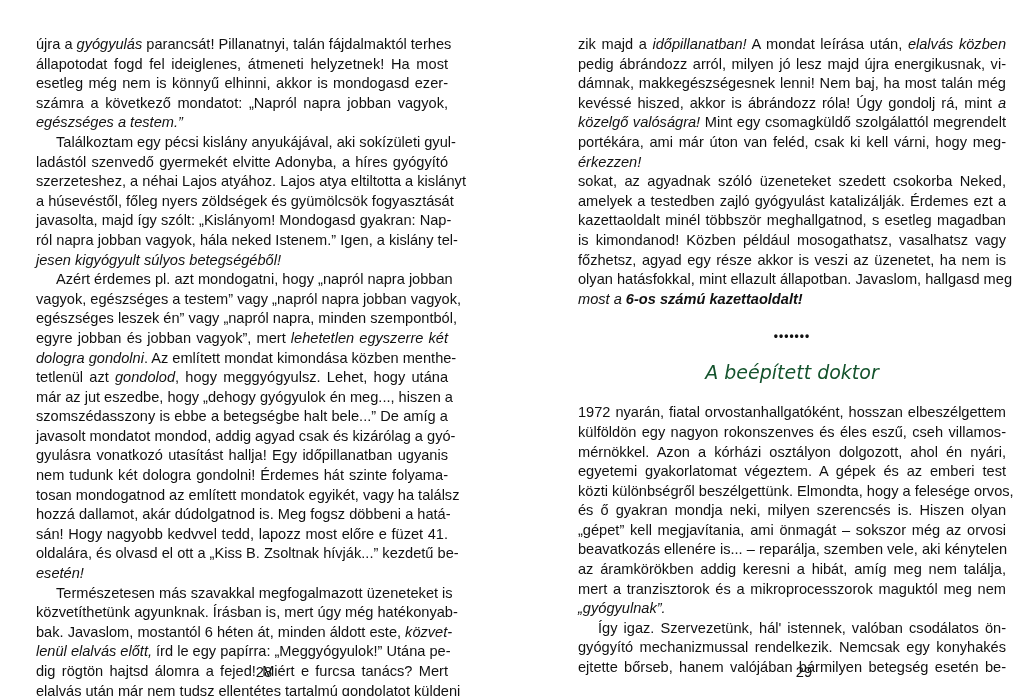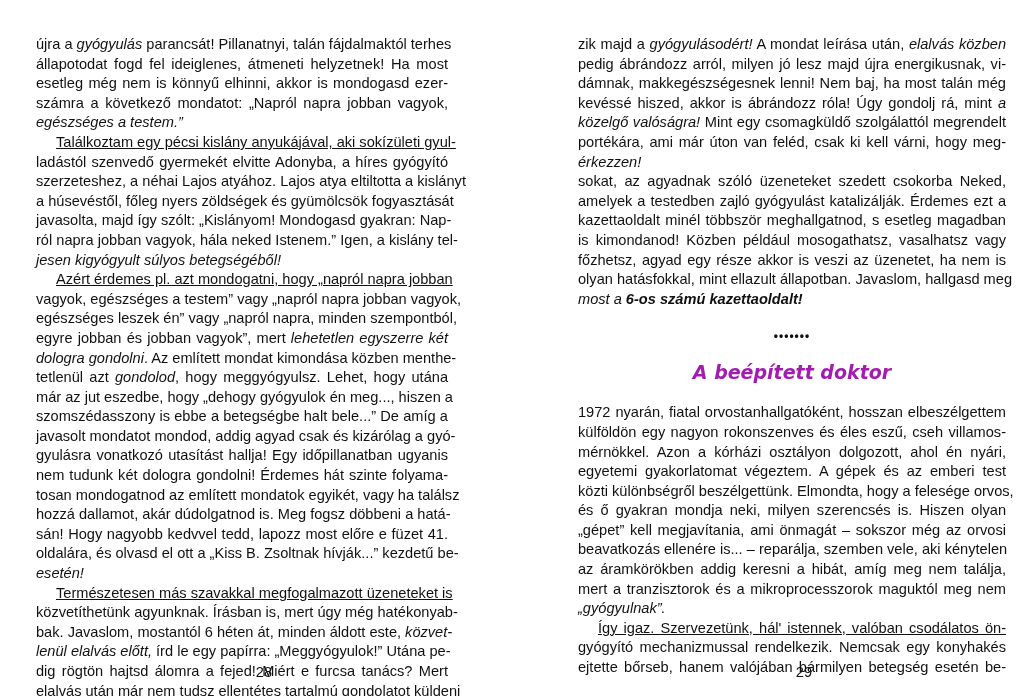--- a/index.html
+++ b/index.html
@@ -7,26 +7,26 @@
          font-family: "Liberation Sans", sans-serif; color: #111; }
   .page { position: absolute; top: 0; height: 696px; }
   .page-left { left: 0; width: 512px; }
   .page-right { left: 512px; width: 512px; }
   .col { position: absolute; }
   .page-left .col { left: 36px; top: 35px; width: 412px; }
   .page-right .col { left: 66px; top: 35px; width: 428px; }
   .line { display: block; height: 19.6px; line-height: 19.6px; font-size: 14.6px;
           white-space: nowrap; text-align: justify; text-align-last: justify; overflow: visible; }
   .line.last { text-align-last: left; font-style: italic; }
-  .line.indent { padding-left: 20px; text-decoration: underline; }
+  .line.indent { padding-left: 20px; }
   i, .it { font-style: italic; }
   b, .bd { font-weight: bold; }
   .dots { display: block; text-align: center; font-size: 12px; font-weight: bold; letter-spacing: 1px; height: 26px; line-height: 26px; margin-top: 14px; }
-  .heading { display: block; text-align: center; font-family: "DejaVu Sans", sans-serif; font-weight: bold; font-style: italic;
-             font-size: 19px; height: 34px; line-height: 34px; margin: 6px 0 14px 0; color: #a21caf; }
+  .heading { display: block; text-align: center; font-family: "DejaVu Sans", sans-serif; font-weight: normal; font-style: italic;
+             font-size: 19px; height: 34px; line-height: 34px; margin: 6px 0 14px 0; color: #14532d; }
   .pagenum { position: absolute; top: 664px; font-size: 14.6px; width: 60px; text-align: right; }
   .page-left .pagenum { left: 212px; }
   .page-right .pagenum { left: 240px; }
 </style>
 </head>
 <body>
 
 <div class="page page-left">
   <div class="col">
       <span class="line"><span>újra a </span><span class="it">gyógyulás</span><span> parancsát! Pillanatnyi, talán fájdalmaktól terhes</span></span>
@@ -63,21 +63,21 @@
       <span class="line"><span class="it">lenül elalvás előtt,</span><span> írd le egy papírra: „Meggyógyulok!” Utána pe-</span></span>
       <span class="line"><span>dig rögtön hajtsd álomra a fejed! Miért e furcsa tanács? Mert</span></span>
       <span class="line"><span>elalvás után már nem tudsz ellentétes tartalmú gondolatot küldeni</span></span>
     </div>
   <div class="pagenum">28</div>
 </div>
 
 <div class="page page-right">
   <div class="col">
     <div>
-        <span class="line"><span>zik majd a </span><span class="it">gyógyulásodért!</span><span> A mondat leírása után, </span><span class="it">elalvás közben</span></span>
+        <span class="line"><span>zik majd a </span><span class="it">időpillanatban!</span><span> A mondat leírása után, </span><span class="it">elalvás közben</span></span>
         <span class="line"><span>pedig ábrándozz arról, milyen jó lesz majd újra energikusnak, vi-</span></span>
         <span class="line"><span>dámnak, makkegészségesnek lenni! Nem baj, ha most talán még</span></span>
         <span class="line"><span>kevéssé hiszed, akkor is ábrándozz róla! Úgy gondolj rá, mint </span><span class="it">a</span></span>
         <span class="line"><span class="it">közelgő valóságra!</span><span> Mint egy csomagküldő szolgálattól megrendelt</span></span>
         <span class="line"><span>portékára, ami már úton van feléd, csak ki kell várni, hogy meg-</span></span>
         <span class="line last"><span>érkezzen!</span></span>
         <span class="line"><span>sokat, az agyadnak szóló üzeneteket szedett csokorba Neked,</span></span>
         <span class="line"><span>amelyek a testedben zajló gyógyulást katalizálják. Érdemes ezt a</span></span>
         <span class="line"><span>kazettaoldalt minél többször meghallgatnod, s esetleg magadban</span></span>
         <span class="line"><span>is kimondanod! Közben például mosogathatsz, vasalhatsz vagy</span></span>

